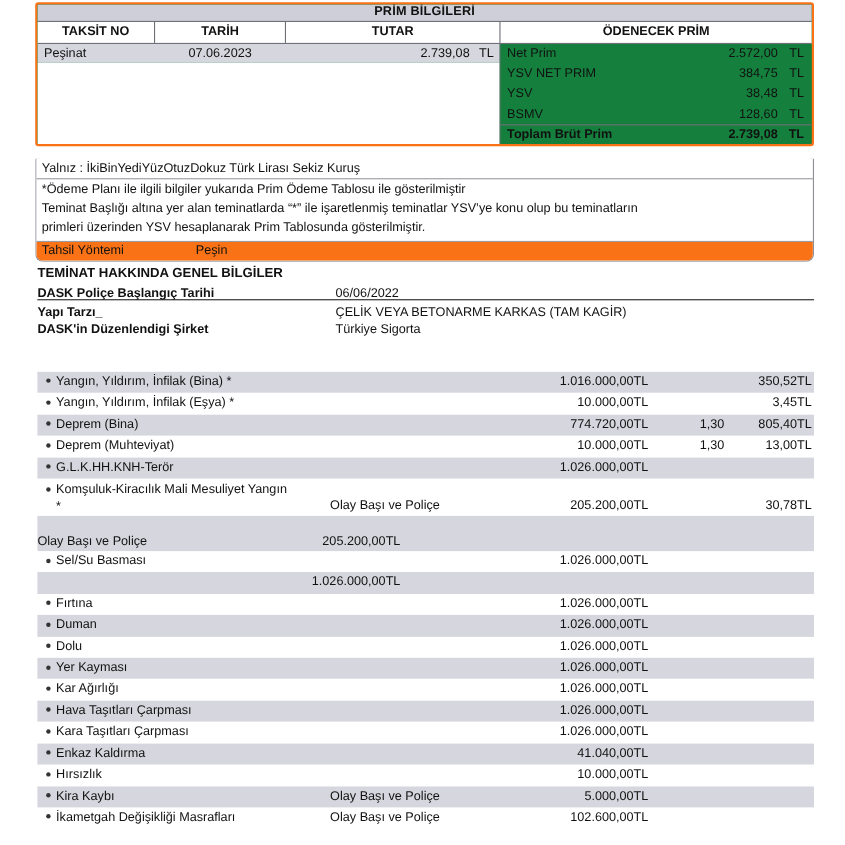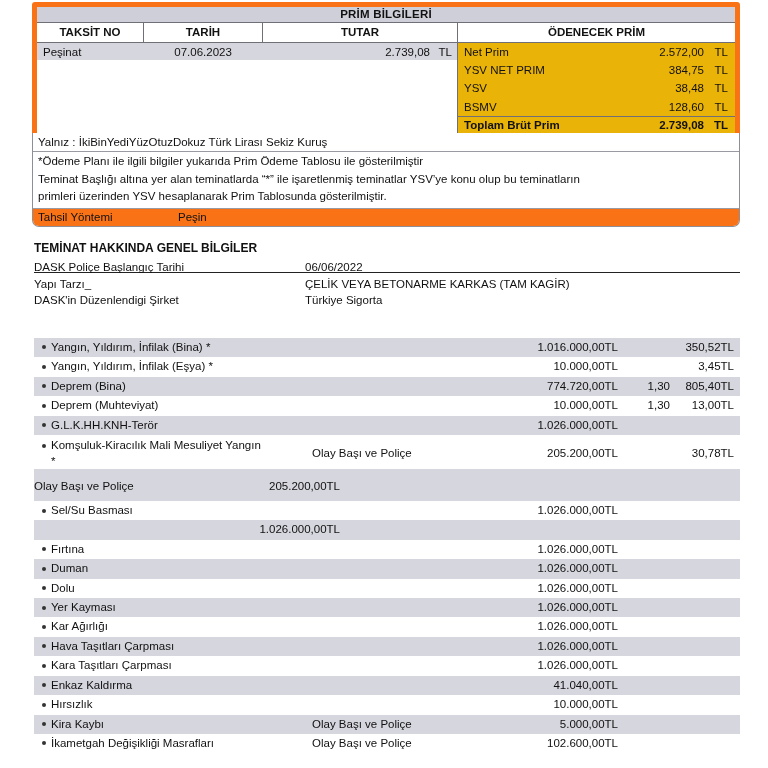--- a/index.html
+++ b/index.html
@@ -22,23 +22,23 @@
     height: 768px;
     box-sizing: border-box;
   }
 
   
   .prim-table {
     position: absolute;
     left: 32px;
     top: 2px;
     width: 708px;
-    border: 5px solid #f97316;
+    border: 2px solid #f97316;
     border-radius: 3px;
-    background: #eab308;
+    background: #15803d;
     box-sizing: border-box;
     overflow: hidden;
   }
   .prim-title {
     height: 15px;
     line-height: 15px;
     text-align: center;
     font-weight: bold;
     font-size: 11.5px;
     background: #cfcfd9;
@@ -102,21 +102,21 @@
   .pr-total {
     border-top: 1px solid #6f6f77;
     font-weight: bold;
     height: 18px;
   }
 
   
   .notes {
     position: absolute;
     left: 32px;
-    top: 133px;
+    top: 144px;
     width: 708px;
     border: 1px solid #8e8e96;
     border-top: none;
     border-radius: 0 0 7px 7px;
     box-sizing: border-box;
     background: #ffffff;
     overflow: hidden;
   }
   .note-line {
     padding: 1px 0 1px 5px;
@@ -158,21 +158,21 @@
     left: 34px;
     top: 259px;
     width: 706px;
   }
   .gen-row {
     display: flex;
     height: 16.5px;
     align-items: center;
     font-size: 11.5px;
   }
-  .gen-row .g-lbl { width: 244px; font-weight: normal; }
+  .gen-row .g-lbl { width: 244px; font-weight: bold; }
   .gen-row .g-val { flex: 1; padding-left: 27px; }
 
   
   .cov-head {
     position: absolute;
     left: 34px;
     top: 318px;
     width: 706px;
     height: 18px;
     border-top: 1.5px solid #222;
@@ -183,24 +183,25 @@
   .cov-head .ch-2 { font-weight: bold; font-size: 12px; }
 
   .cov-body {
     position: absolute;
     left: 34px;
     top: 338px;
     width: 706px;
   }
   .cov-row {
     display: flex;
-    align-items: center;
+    align-items: flex-end;
     min-height: 19.4px;
     font-size: 11.5px;
     position: relative;
+    gap: 24px;
   }
   .cov-row.alt { background: #d6d6de; }
   .cov-name {
     width: 278px;
     padding-left: 8px;
     box-sizing: border-box;
     position: relative;
     line-height: 19.4px;
   }
   .cov-name .bullet {

